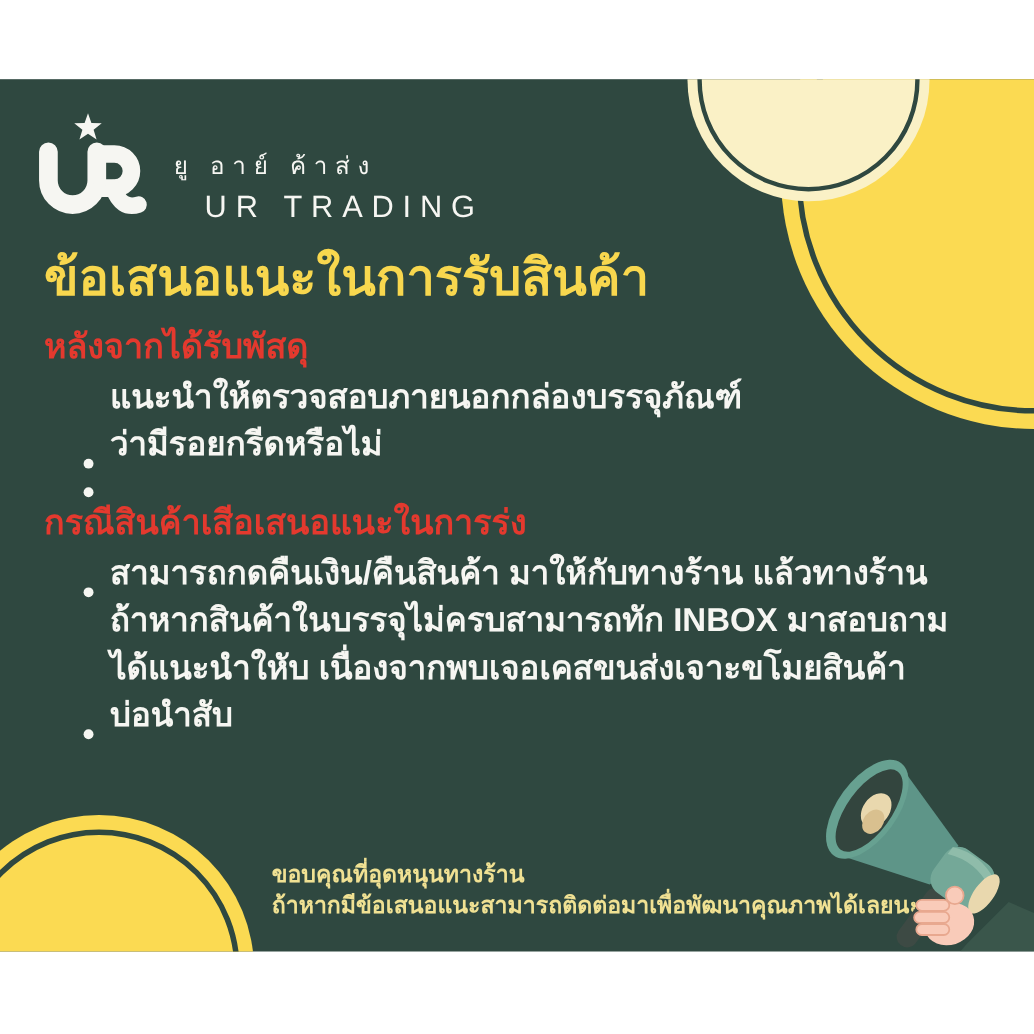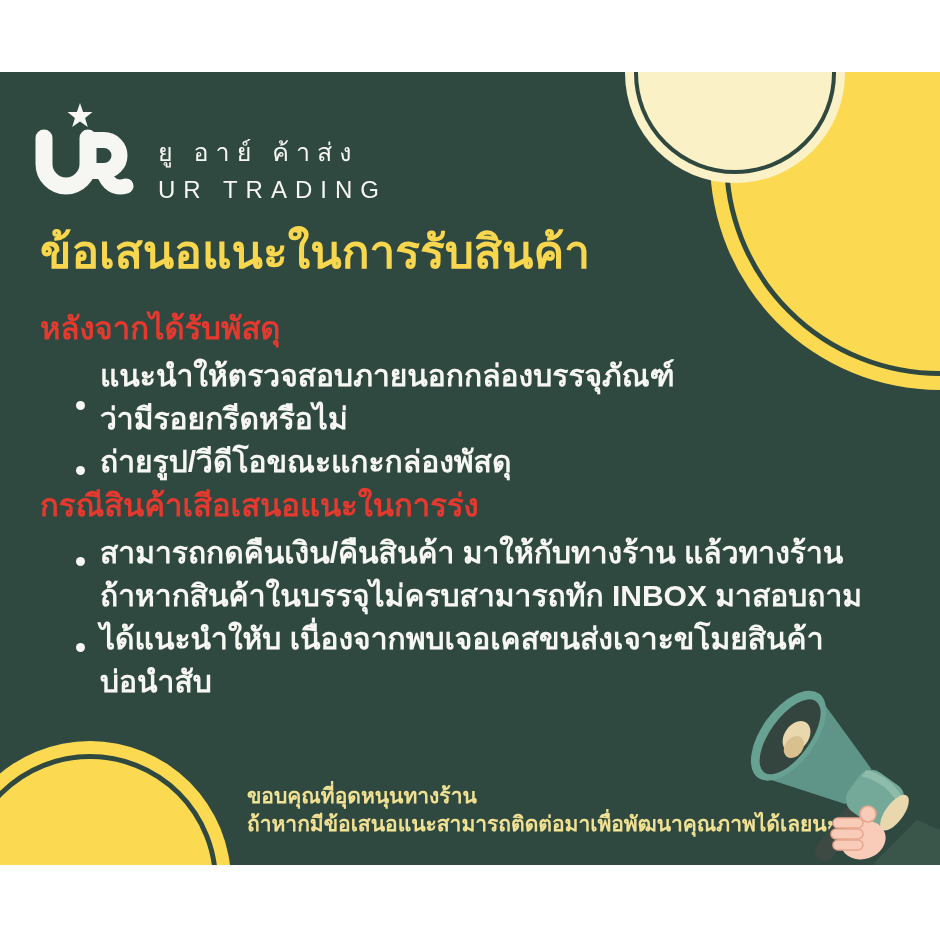--- a/index.html
+++ b/index.html
@@ -21,33 +21,33 @@
   .circle-pale { left:625px; top:-109px; width:220px; height:220px; background:#FAF1C6; }
   .circle-pale .ring { inset:9px; border-width:4px; }
 
   .circle-bl { left:-51px; top:669px; width:282px; height:282px; background:#FBDA52; }
   .circle-bl .ring { inset:13px; border-width:5px; }
 
   
   .logo { position:absolute; left:30px; top:30px; display:flex; align-items:center; gap:16px; color:#F6F6F2; }
   .logo svg { display:block; }
   .logo-text { display:flex; flex-direction:column; gap:4px; padding-top:26px; }
-  .logo-thai  { font-size:25px; letter-spacing:7px; font-weight:500; white-space:nowrap; }
-  .logo-latin { font-size:24px; letter-spacing:8px; font-weight:500; white-space:nowrap; }
+  .logo-thai  { font-size:22px; letter-spacing:7px; font-weight:500; white-space:nowrap; }
+  .logo-latin { font-size:28px; letter-spacing:8px; font-weight:500; white-space:nowrap;margin-left:28px; }
 
   
   .content { position:absolute; left:40px; top:148px; right:20px; }
 
   .poster-title { color:#F8D74E; font-size:46px; font-weight:700; line-height:1.4;
-                  margin-bottom:24px; white-space:nowrap; }
+                  margin-bottom:10px; white-space:nowrap; }
 
   .sec-heading { color:#E4392E; font-size:31px; font-weight:700; line-height:1.35; }
 
   ul.bullets { list-style:none; margin:4px 0 2px 0; }
-  ul.bullets li { display:flex; align-items:center; color:#F6F6F2;
+  ul.bullets li { display:flex; align-items:flex-end; color:#F6F6F2;
                   font-size:30px; font-weight:700; line-height:43px; }
   ul.bullets .dot { width:9px; height:9px; border-radius:50%; background:#F6F6F2;
                     margin:17px 15px 0 36px; flex:0 0 9px; }
   ul.bullets .lines div { white-space:nowrap; }
 
   
   .footer { position:absolute; left:247px; top:710px; color:#F0E193;
             font-size:21px; font-weight:700; line-height:1.32; }
 
   
@@ -89,23 +89,20 @@
       <ul class="bullets">
         <li>
           <span class="dot"></span>
           <span class="lines">
             <div>แนะนำให้ตรวจสอบภายนอกกล่องบรรจุภัณฑ์</div>
             <div>ว่ามีรอยกรีดหรือไม่</div>
           </span>
         </li>
         <li>
           <span class="dot"></span>
-          <span class="lines">
-            <div>ถ่ายรูป/วีดีโอขณะแกะกล่องพัสดุ</div>
-          </span>
         </li>
       </ul>
 
       <h2 class="sec-heading">กรณีสินค้าเสีอเสนอแนะในการร่ง</h2>
       <ul class="bullets">
         <li>
           <span class="dot"></span>
           <span class="lines">
             <div>สามารถกดคืนเงิน/คืนสินค้า มาให้กับทางร้าน แล้วทางร้าน</div>
           </span>

